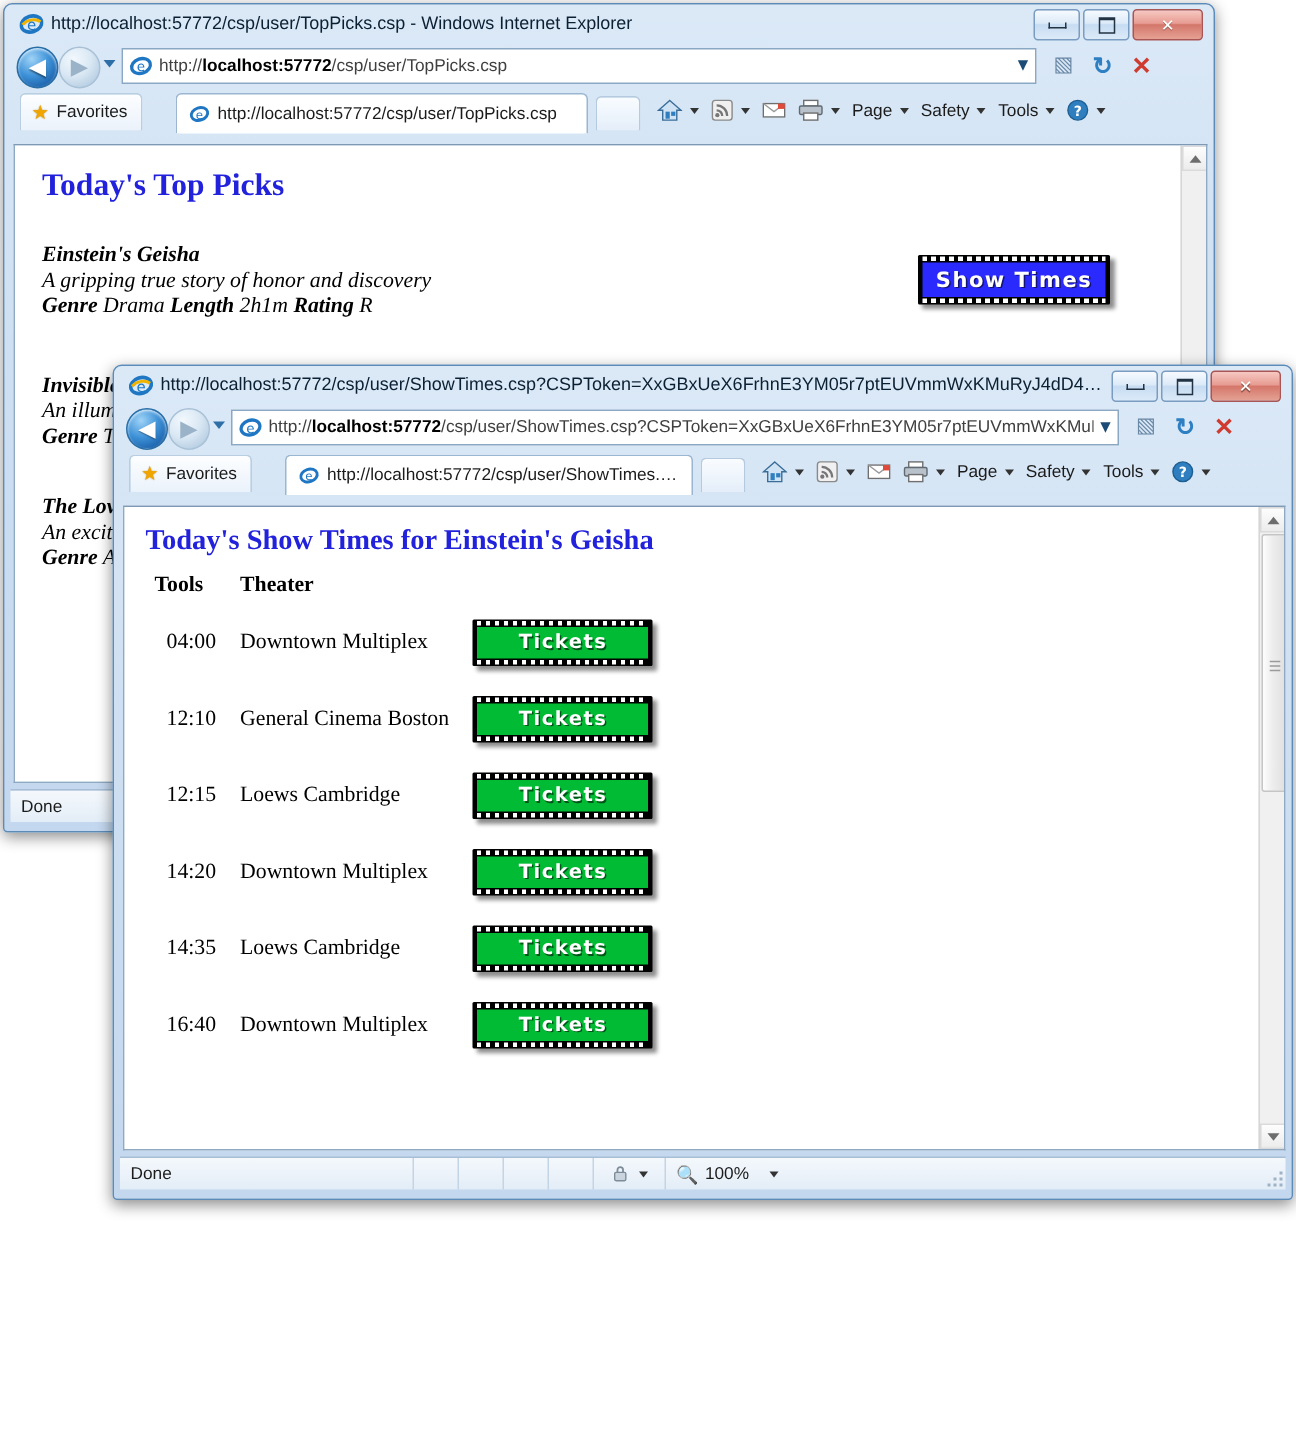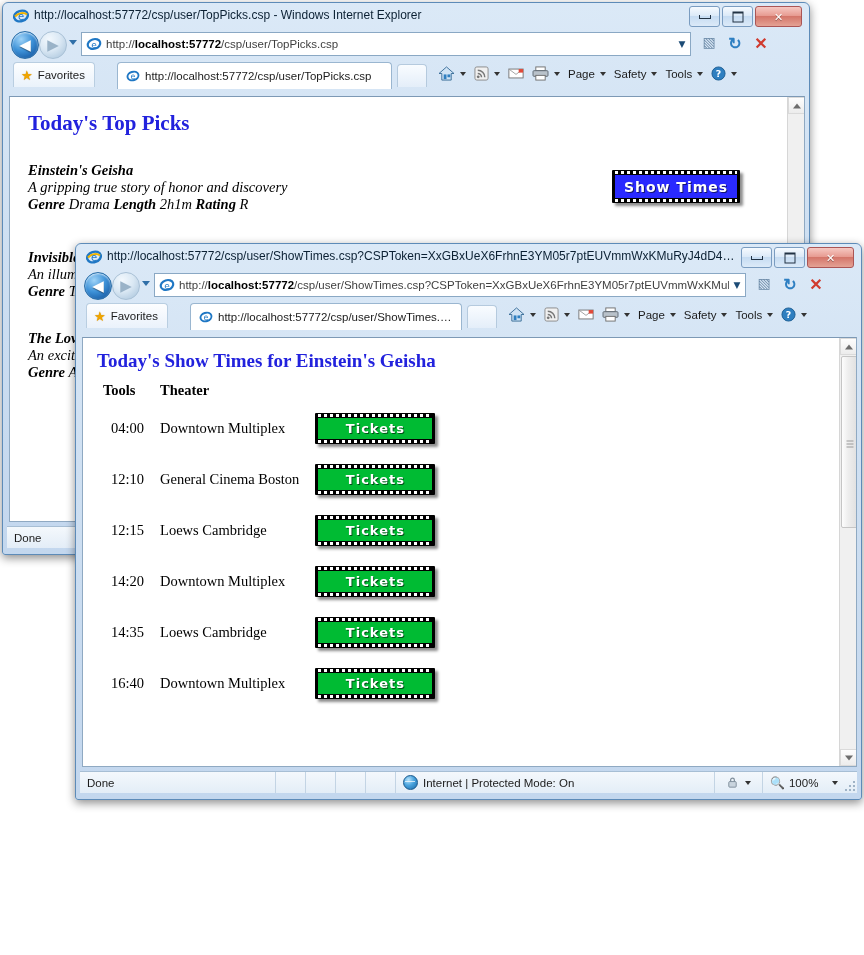--- a/index.html
+++ b/index.html
@@ -573,26 +573,20 @@
     </div>
 
     <div class="statusbar" style="bottom:3px;">
       <div class="st-cell" style="width:196px;">
         <span>Done</span>
       </div>
       <div class="st-cell" style="width:30px;"></div>
       <div class="st-cell" style="width:30px;"></div>
       <div class="st-cell" style="width:30px;"></div>
       <div class="st-cell" style="width:30px;"></div>
-      <div class="st-cell" style="flex:1;">
-        <span class="st-zone">
-          <span class="globe"></span>
-          <span>Internet | Protected Mode: On</span>
-        </span>
-      </div>
       <div class="st-cell" style="width:48px;justify-content:center;gap:4px;">
         <svg style="width:13px;height:13px" viewBox="0 0 14 14">
           <rect x="3" y="6" width="8" height="6" rx="1" fill="#c9d4de" stroke="#7d8c99"></rect>
           <path d="M5 6 V4.2 a2 2 0 0 1 4 0 V6" fill="none" stroke="#7d8c99" stroke-width="1.3"></path>
         </svg>
         <i class="cdrop"></i>
       </div>
       <div class="st-cell" style="width:94px;border-right:none;gap:4px;">
         <span class="zoomico">🔍</span>
         <span>100%</span>

